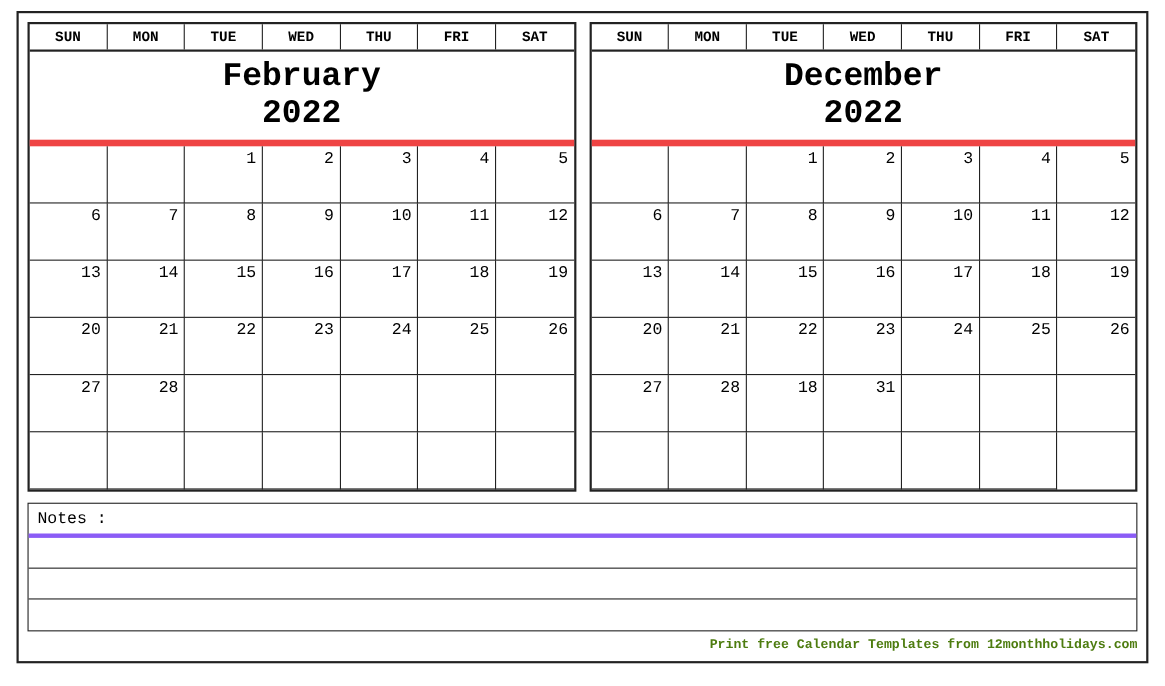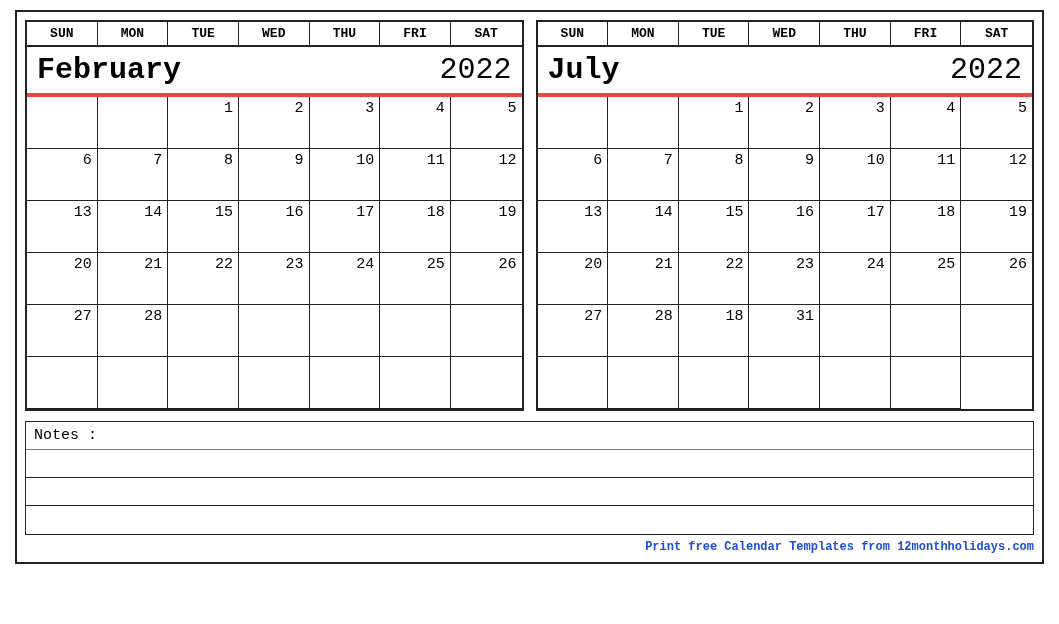--- a/index.html
+++ b/index.html
@@ -34,30 +34,31 @@
       padding: 4px 18px;
       border-right: 1px solid #222;
       font-family: 'Courier New', Courier, monospace;
     }
     .day-header:last-child { border-right: none; text-align: center; }
     .month-title-row {
       display: flex;
       justify-content: space-between;
       align-items: center;
       padding: 6px 10px;
-      border-bottom: 4px solid #ef4444;
+      border-bottom: 6px solid #ef4444;
+      flex-direction: column;
     }
     .month-name {
       font-size: 30px;
       font-weight: bold;
       font-family: 'Courier New', Courier, monospace;
     }
     .year-label {
       font-size: 30px;
-      font-weight: normal;
+      font-weight: bold;
       font-family: 'Courier New', Courier, monospace;
     }
     .cal-grid {
       display: grid;
       grid-template-columns: repeat(7, 1fr);
     }
     .cal-cell {
       border-right: 1px solid #222;
       border-bottom: 1px solid #222;
       min-height: 52px;
@@ -67,35 +68,35 @@
       font-family: 'Courier New', Courier, monospace;
     }
     .cal-cell:nth-child(7n) { border-right: none; }
     .cal-cell.empty { }
     .notes-section {
       margin-top: 10px;
       border: 1.5px solid #222;
     }
     .notes-label-row {
       padding: 5px 8px;
-      border-bottom: 1px solid #8b5cf6;
+      border-bottom: 4px solid #8b5cf6;
       font-size: 15px;
       font-family: 'Courier New', Courier, monospace;
     }
     .notes-line {
       border-bottom: 1px solid #222;
       height: 28px;
     }
     .notes-line:last-child { border-bottom: none; }
     .footer {
       text-align: right;
       font-size: 12px;
       margin-top: 5px;
       font-family: 'Courier New', Courier, monospace;
-      color: #1d4ed8;
+      color: #4d7c0f;
     }
     .footer span {
       font-weight: bold;
     }
   </style>
 </head>
 <body>
 
 <div class="main-container">
   <div class="calendars-row">
@@ -164,21 +165,21 @@
       <div class="cal-header-row">
         <div class="day-header">SUN</div>
         <div class="day-header">MON</div>
         <div class="day-header">TUE</div>
         <div class="day-header">WED</div>
         <div class="day-header">THU</div>
         <div class="day-header">FRI</div>
         <div class="day-header">SAT</div>
       </div>
       <div class="month-title-row">
-        <span class="month-name">July</span>
+        <span class="month-name">December</span>
         <span class="year-label">2022</span>
       </div>
       <div class="cal-grid" id="mar-grid">
       <div class="cal-cell empty"></div>
           <div class="cal-cell empty"></div>
           <div class="cal-cell">1</div>
           <div class="cal-cell">2</div>
           <div class="cal-cell">3</div>
           <div class="cal-cell">4</div>
           <div class="cal-cell">5</div>

